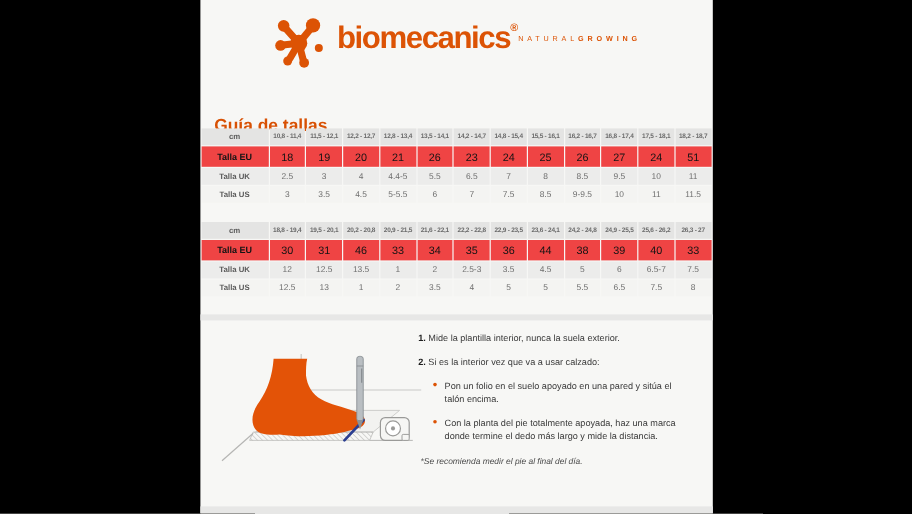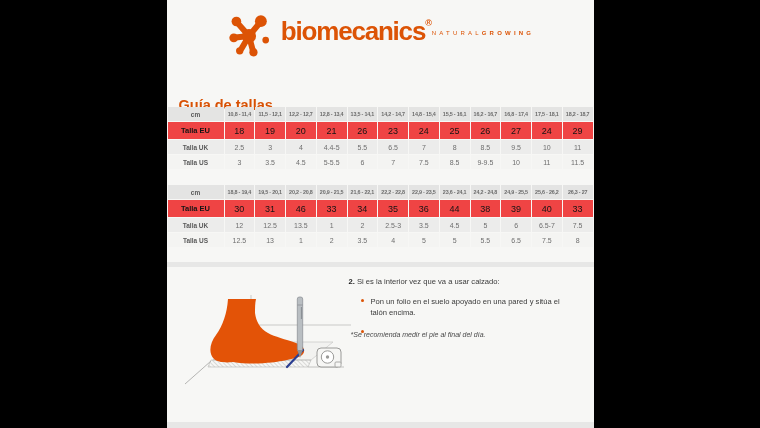--- a/index.html
+++ b/index.html
@@ -115,21 +115,21 @@
             <td>19</td>
             <td>20</td>
             <td>21</td>
             <td>26</td>
             <td>23</td>
             <td>24</td>
             <td>25</td>
             <td>26</td>
             <td>27</td>
             <td>24</td>
-            <td>29</td>
+            <td>51</td>
           </tr>
           <tr class="r2">
             <th>Talla UK</th>
             <td>2.5</td>
             <td>3</td>
             <td>4</td>
             <td>4.4-5</td>
             <td>5.5</td>
             <td>6.5</td>
             <td>7</td>
@@ -270,23 +270,24 @@
         <g>
           <rect x="136" y="65" width="24" height="19" rx="4" fill="#F6F6F4" stroke="#9A9A98" stroke-width="1"></rect>
           <circle cx="146.5" cy="74" r="6.2" fill="#FFFFFF" stroke="#9A9A98" stroke-width="1"></circle>
           <circle cx="146.5" cy="74" r="1.7" fill="#9A9A98"></circle>
           <rect x="154" y="79" width="6" height="5" rx="1" fill="#F6F6F4" stroke="#9A9A98" stroke-width="0.8"></rect>
         </g>
       </svg>
     </div>
 
     <div class="instructions">
+      <p class="step"><b>1.</b> <span>Mide la plantilla interior, nunca la suela exterior.</span></p>
       <p class="step"><b>2.</b> <span>Si es la interior vez que va a usar calzado:</span></p>
       <ul class="bullets">
         <li><span class="dot"></span><span>Pon un folio en el suelo apoyado en una pared y sitúa el talón encima.</span></li>
-        <li><span class="dot"></span></li>
+        <li><span class="dot"></span><span>Con la planta del pie totalmente apoyada, haz una marca donde termine el dedo más largo y mide la distancia.</span></li>
       </ul>
       <p class="footnote">*Se recomienda medir el pie al final del día.</p>
     </div>
 
     <div class="bottom-strip"></div>
   </div>
 </div>
 
 </body></html>

